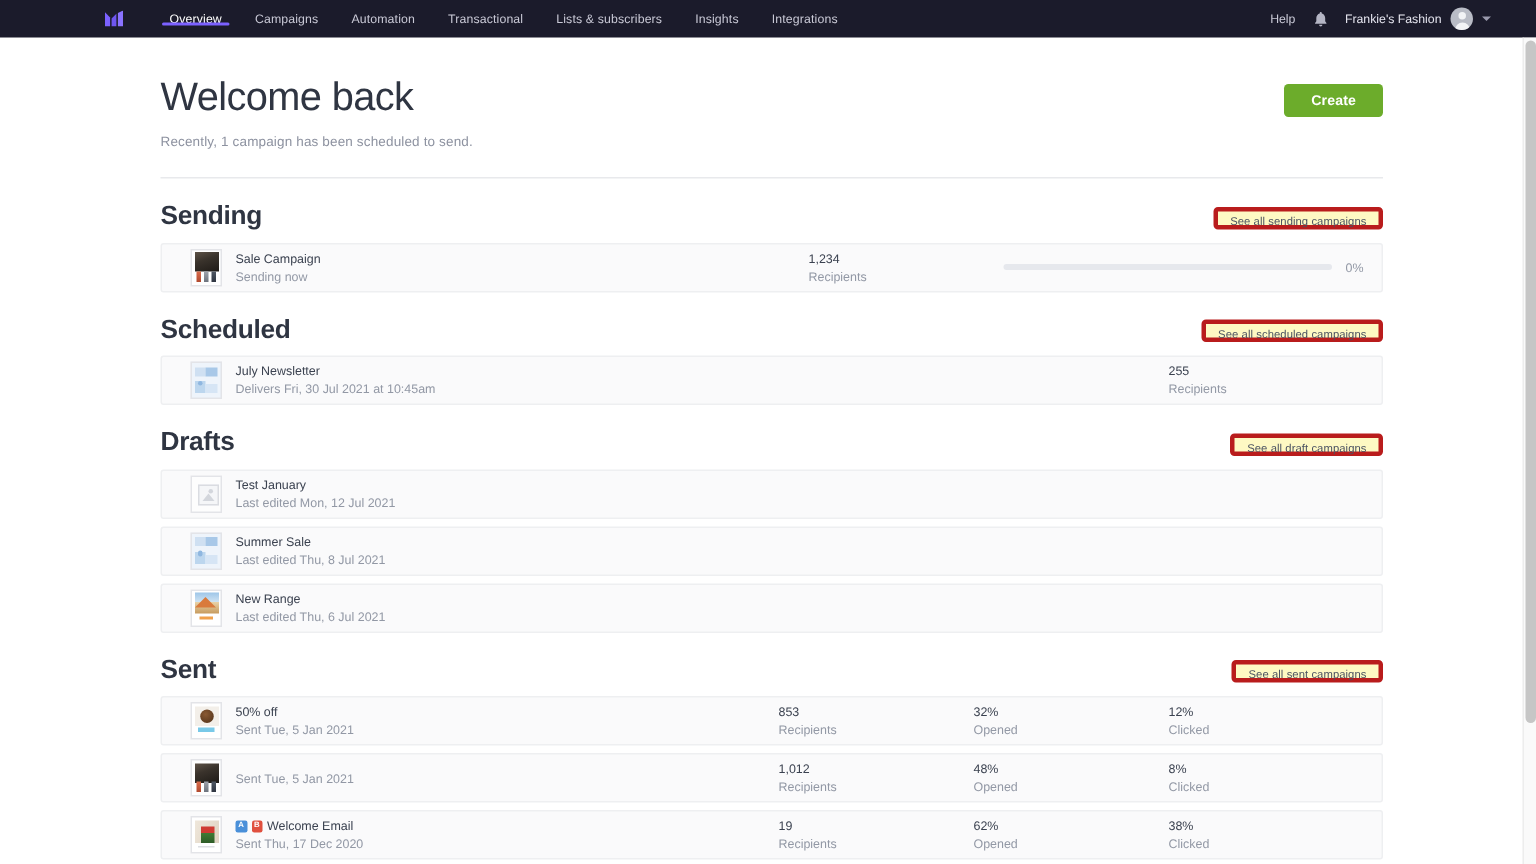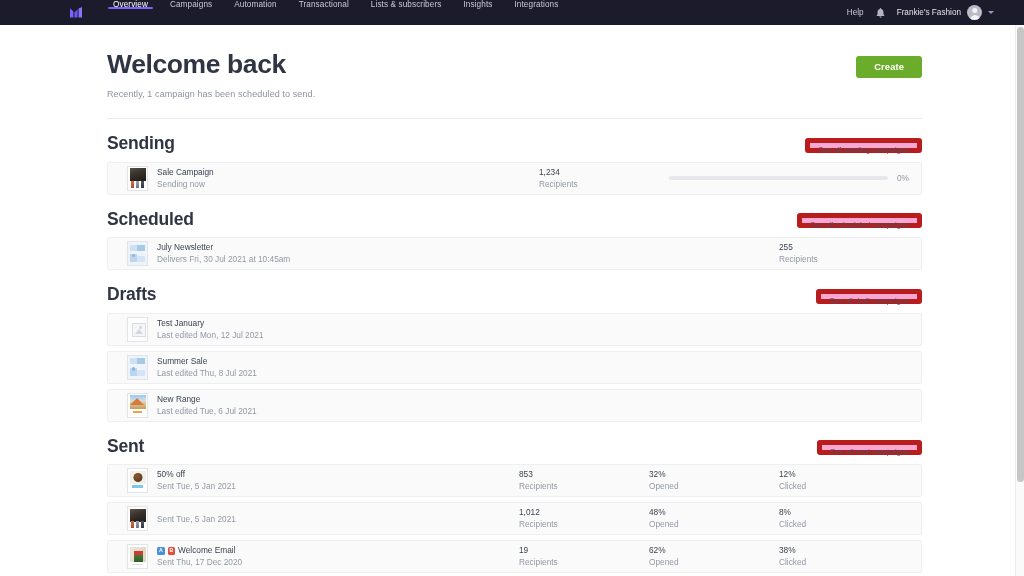--- a/index.html
+++ b/index.html
@@ -21,21 +21,21 @@
     padding: 0 12px 0 0;
     position: relative;
     z-index: 5;
   }
   .nav-left { display: flex; align-items: stretch; }
   .logo-wrap {
     display: flex; align-items: center; justify-content: center;
     width: 30px; margin-left: 62px;
   }
   .logo-mark { display: block; }
-  .nav-items { display: flex; align-items: flex-start; margin-left: 10px; }
+  .nav-items { display: flex; align-items: center; margin-left: 10px; }
   .nav-item {
     display: flex; align-items: center;
     padding: 0 11px;
     font-size: 8.2px;
     color: #c9c9d6;
     letter-spacing: .1px;
     white-space: nowrap;
     position: relative;
     cursor: pointer;
   }
@@ -98,21 +98,21 @@
   .container { width: 815px; margin-left: 107px; }
 
   .hero {
     padding-top: 24px;
     display: flex;
     align-items: flex-start;
   }
   .hero-text { flex: 1; }
   .page-title {
     font-size: 26.5px;
-    font-weight: bold;
+    font-weight: normal;
     color: #2f3542;
     letter-spacing: -0.4px;
     line-height: 1.18;
   }
   .page-sub {
     margin-top: 9px;
     font-size: 9px;
     color: #8d92a0;
     letter-spacing: .1px;
   }
@@ -145,22 +145,22 @@
     margin-bottom: 9px;
   }
   .section-title {
     font-size: 17.5px;
     font-weight: bold;
     color: #2f3542;
     letter-spacing: -0.2px;
     line-height: 1;
   }
   .btn-see-all {
-    background: #f9a8d4;
-    border: 5px solid #b91c1c;
+    background: #fef9c3;
+    border: 3px solid #b91c1c;
     border-radius: 3px;
     color: #4a5160;
     font-size: 7.5px;
     font-family: inherit;
     padding: 0 8px;
     height: 15px;
     line-height: 14px;
     cursor: pointer;
     white-space: nowrap;
     letter-spacing: .05px;
@@ -501,21 +501,21 @@
             </div>
             <div class="row">
               <div class="thumb th-landscape">
                 <span class="l-img"></span>
                 <span class="l-bar"></span>
               </div>
               <div class="row-main">
                 <div class="row-title">
                   <span>New Range</span>
                 </div>
-                <div class="row-sub">Last edited Tue, 6 Jul 2021</div>
+                <div class="row-sub">Last edited Thu, 6 Jul 2021</div>
               </div>
             </div>
           </div>
         </div>
         <div class="section">
           <div class="section-head">
             <div class="section-title">Sent</div>
             <button class="btn-see-all">See all sent campaigns</button>
           </div>
           <div class="rows">

